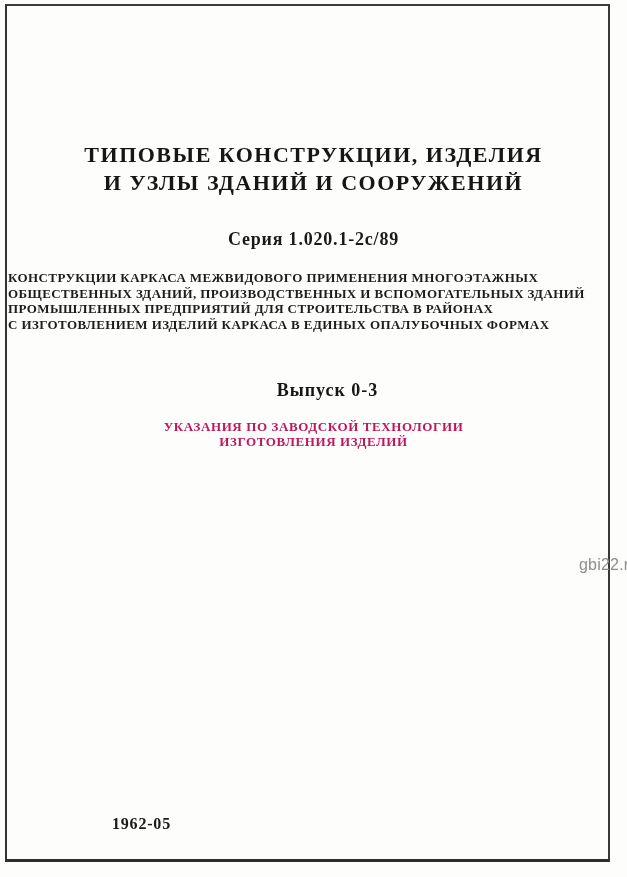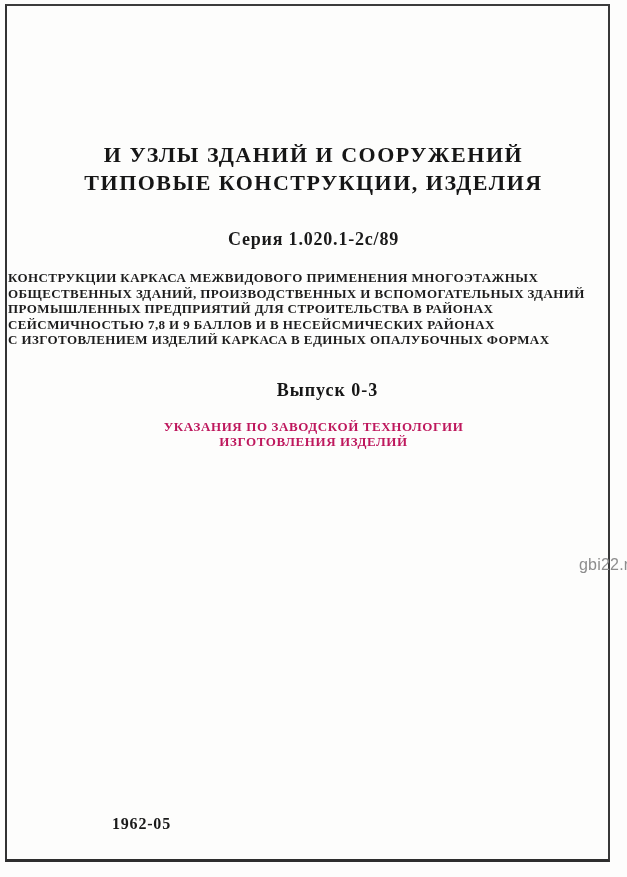--- a/index.html
+++ b/index.html
@@ -109,31 +109,30 @@
   }
 </style>
 </head>
 <body>
 
 <div class="scan-page">
 
   <div class="page-frame"></div>
 
   <div class="doc-title">
+    <div>ТИПОВЫЕ КОНСТРУКЦИИ, ИЗДЕЛИЯ</div>
     <div>И УЗЛЫ ЗДАНИЙ И СООРУЖЕНИЙ</div>
-    <div>ТИПОВЫЕ КОНСТРУКЦИИ, ИЗДЕЛИЯ</div>
   </div>
 
   <div class="doc-series">Серия 1.020.1-2с/89</div>
 
   <div class="doc-description">
     <div>КОНСТРУКЦИИ КАРКАСА МЕЖВИДОВОГО ПРИМЕНЕНИЯ МНОГОЭТАЖНЫХ</div>
     <div>ОБЩЕСТВЕННЫХ ЗДАНИЙ, ПРОИЗВОДСТВЕННЫХ И ВСПОМОГАТЕЛЬНЫХ ЗДАНИЙ</div>
     <div>ПРОМЫШЛЕННЫХ ПРЕДПРИЯТИЙ ДЛЯ СТРОИТЕЛЬСТВА В РАЙОНАХ</div>
-    <div>СЕЙСМИЧНОСТЬЮ 7,8 И 9 БАЛЛОВ И В НЕСЕЙСМИЧЕСКИХ РАЙОНАХ</div>
     <div>С ИЗГОТОВЛЕНИЕМ ИЗДЕЛИЙ КАРКАСА В ЕДИНЫХ ОПАЛУБОЧНЫХ ФОРМАХ</div>
   </div>
 
   <div class="doc-issue">Выпуск 0-3</div>
 
   <div class="doc-subtitle">
     <div>УКАЗАНИЯ ПО ЗАВОДСКОЙ ТЕХНОЛОГИИ</div>
     <div>ИЗГОТОВЛЕНИЯ ИЗДЕЛИЙ</div>
   </div>
 

